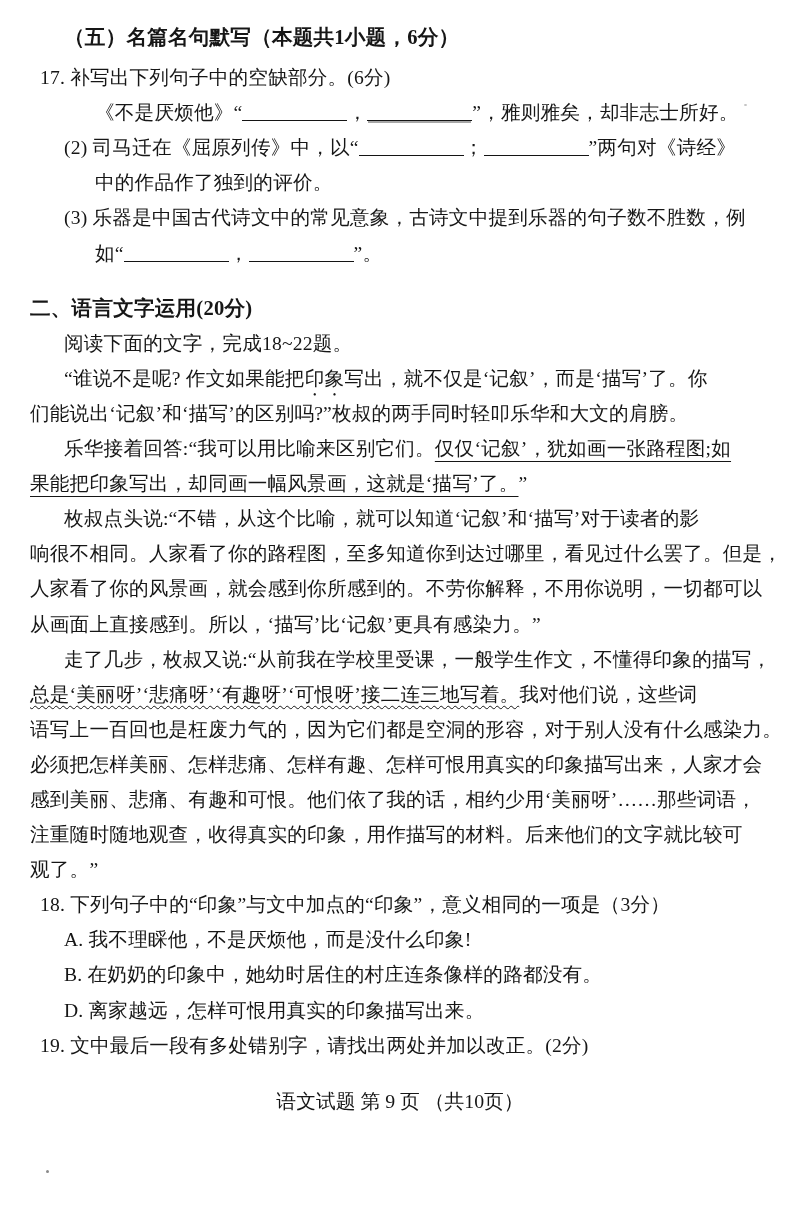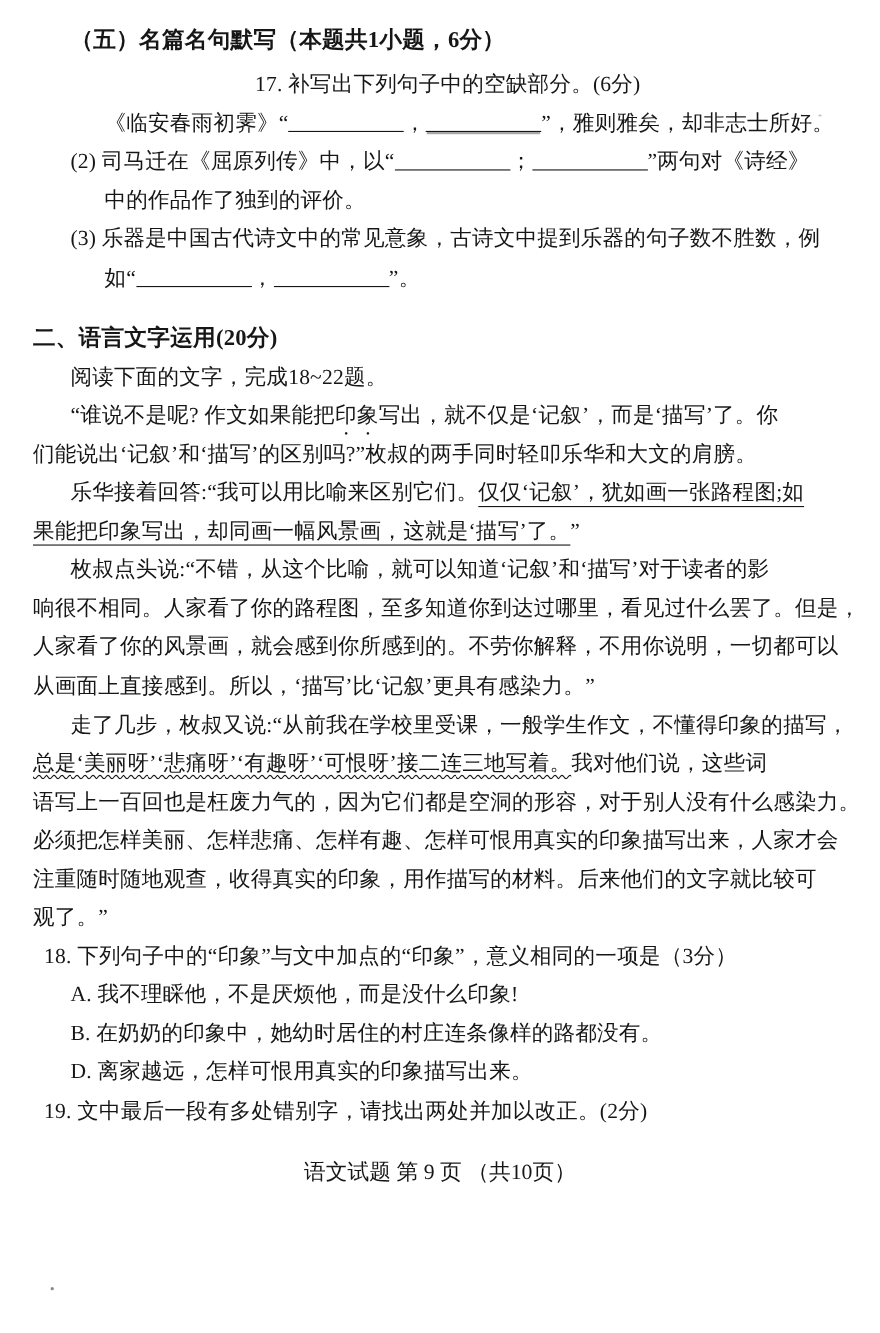--- a/index.html
+++ b/index.html
@@ -17,21 +17,21 @@
     line-height:35.1px;
     height:35.1px;
     white-space:pre;
     letter-spacing:0.2px;
   }
   .bold{font-weight:700;font-size:20.6px;}
   .lv0{margin-left:0;}
   .lv1{margin-left:10px;}
   .lv2{margin-left:34px;}
   .lv3{margin-left:65px;}
-  .gap-sm{margin-top:5px;text-align:center;}
+  .gap-sm{margin-top:5px;}
   .gap-lg{margin-top:20px;}
   .gap-md{margin-top:21px;}
   
   .u{
     text-decoration:underline;
     text-decoration-thickness:1.4px;
     text-underline-offset:6px;
     text-align:center;
   }
   
@@ -74,39 +74,40 @@
   }
   #artifact-dot-bottom{left:46px;top:1170px;width:3px;height:3px;}
   #artifact-dot-right{left:744px;top:104px;width:3px;height:2px;background:#c2c2c2;}
 </style>
 </head>
 <body>
 
 <div id="doc">
     <div class="line lv2 bold"><span class="seg">（五）名篇名句默写（本题共1小题，6分）</span></div>
     <div class="line lv1 gap-sm"><span class="seg">17. 补写出下列句子中的空缺部分。(6分)</span></div>
-    <div class="line lv3"><span class="seg">《临安春雨初霁》“</span><span class="seg blank"></span><span class="seg">，</span><span class="seg blank blank-smudge"></span><span class="seg">”，雅则雅矣，却非志士所好。</span></div>
+    <div class="line lv3"><span class="seg">《不是厌烦他》“</span><span class="seg blank"></span><span class="seg">，</span><span class="seg blank blank-smudge"></span><span class="seg">”，雅则雅矣，却非志士所好。</span></div>
     <div class="line lv2"><span class="seg">(2) 司马迁在《屈原列传》中，以“</span><span class="seg blank"></span><span class="seg">；</span><span class="seg blank"></span><span class="seg">”两句对《诗经》</span></div>
     <div class="line lv3"><span class="seg">中的作品作了独到的评价。</span></div>
     <div class="line lv2"><span class="seg">(3) 乐器是中国古代诗文中的常见意象，古诗文中提到乐器的句子数不胜数，例</span></div>
     <div class="line lv3"><span class="seg">如“</span><span class="seg blank"></span><span class="seg">，</span><span class="seg blank"></span><span class="seg">”。</span></div>
     <div class="line lv0 bold gap-lg"><span class="seg">二、语言文字运用(20分)</span></div>
     <div class="line lv2"><span class="seg">阅读下面的文字，完成18~22题。</span></div>
     <div class="line lv2"><span class="seg">“谁说不是呢? 作文如果能把</span><span class="seg dot">印象</span><span class="seg">写出，就不仅是‘记叙’，而是‘描写’了。你</span></div>
     <div class="line lv0"><span class="seg">们能说出‘记叙’和‘描写’的区别吗?”枚叔的两手同时轻叩乐华和大文的肩膀。</span></div>
     <div class="line lv2"><span class="seg">乐华接着回答:“我可以用比喻来区别它们。</span><span class="seg u">仅仅‘记叙’，犹如画一张路程图;如</span></div>
     <div class="line lv0"><span class="seg u">果能把印象写出，却同画一幅风景画，这就是‘描写’了。</span><span class="seg">”</span></div>
     <div class="line lv2"><span class="seg">枚叔点头说:“不错，从这个比喻，就可以知道‘记叙’和‘描写’对于读者的影</span></div>
     <div class="line lv0"><span class="seg">响很不相同。人家看了你的路程图，至多知道你到达过哪里，看见过什么罢了。但是，</span></div>
     <div class="line lv0"><span class="seg">人家看了你的风景画，就会感到你所感到的。不劳你解释，不用你说明，一切都可以</span></div>
     <div class="line lv0"><span class="seg">从画面上直接感到。所以，‘描写’比‘记叙’更具有感染力。”</span></div>
     <div class="line lv2"><span class="seg">走了几步，枚叔又说:“从前我在学校里受课，一般学生作文，不懂得印象的描写，</span></div>
     <div class="line lv0"><span class="seg w">总是‘美丽呀’‘悲痛呀’‘有趣呀’‘可恨呀’接二连三地写着。</span><span class="seg">我对他们说，这些词</span></div>
     <div class="line lv0"><span class="seg">语写上一百回也是枉废力气的，因为它们都是空洞的形容，对于别人没有什么感染力。</span></div>
     <div class="line lv0"><span class="seg">必须把怎样美丽、怎样悲痛、怎样有趣、怎样可恨用真实的印象描写出来，人家才会</span></div>
+    <div class="line lv0"><span class="seg">感到美丽、悲痛、有趣和可恨。他们依了我的话，相约少用‘美丽呀’……那些词语，</span></div>
     <div class="line lv0"><span class="seg">注重随时随地观查，收得真实的印象，用作描写的材料。后来他们的文字就比较可</span></div>
     <div class="line lv0"><span class="seg">观了。”</span></div>
     <div class="line lv1"><span class="seg">18. 下列句子中的“印象”与文中加点的“印象”，意义相同的一项是（3分）</span></div>
     <div class="line lv2"><span class="seg">A. 我不理睬他，不是厌烦他，而是没什么印象!</span></div>
     <div class="line lv2"><span class="seg">B. 在奶奶的印象中，她幼时居住的村庄连条像样的路都没有。</span></div>
     <div class="line lv2"><span class="seg">D. 离家越远，怎样可恨用真实的印象描写出来。</span></div>
     <div class="line lv1"><span class="seg">19. 文中最后一段有多处错别字，请找出两处并加以改正。(2分)</span></div>
   </div>
 
 <div id="page-footer" class="gap-md">语文试题 第 9 页 （共10页）</div>

